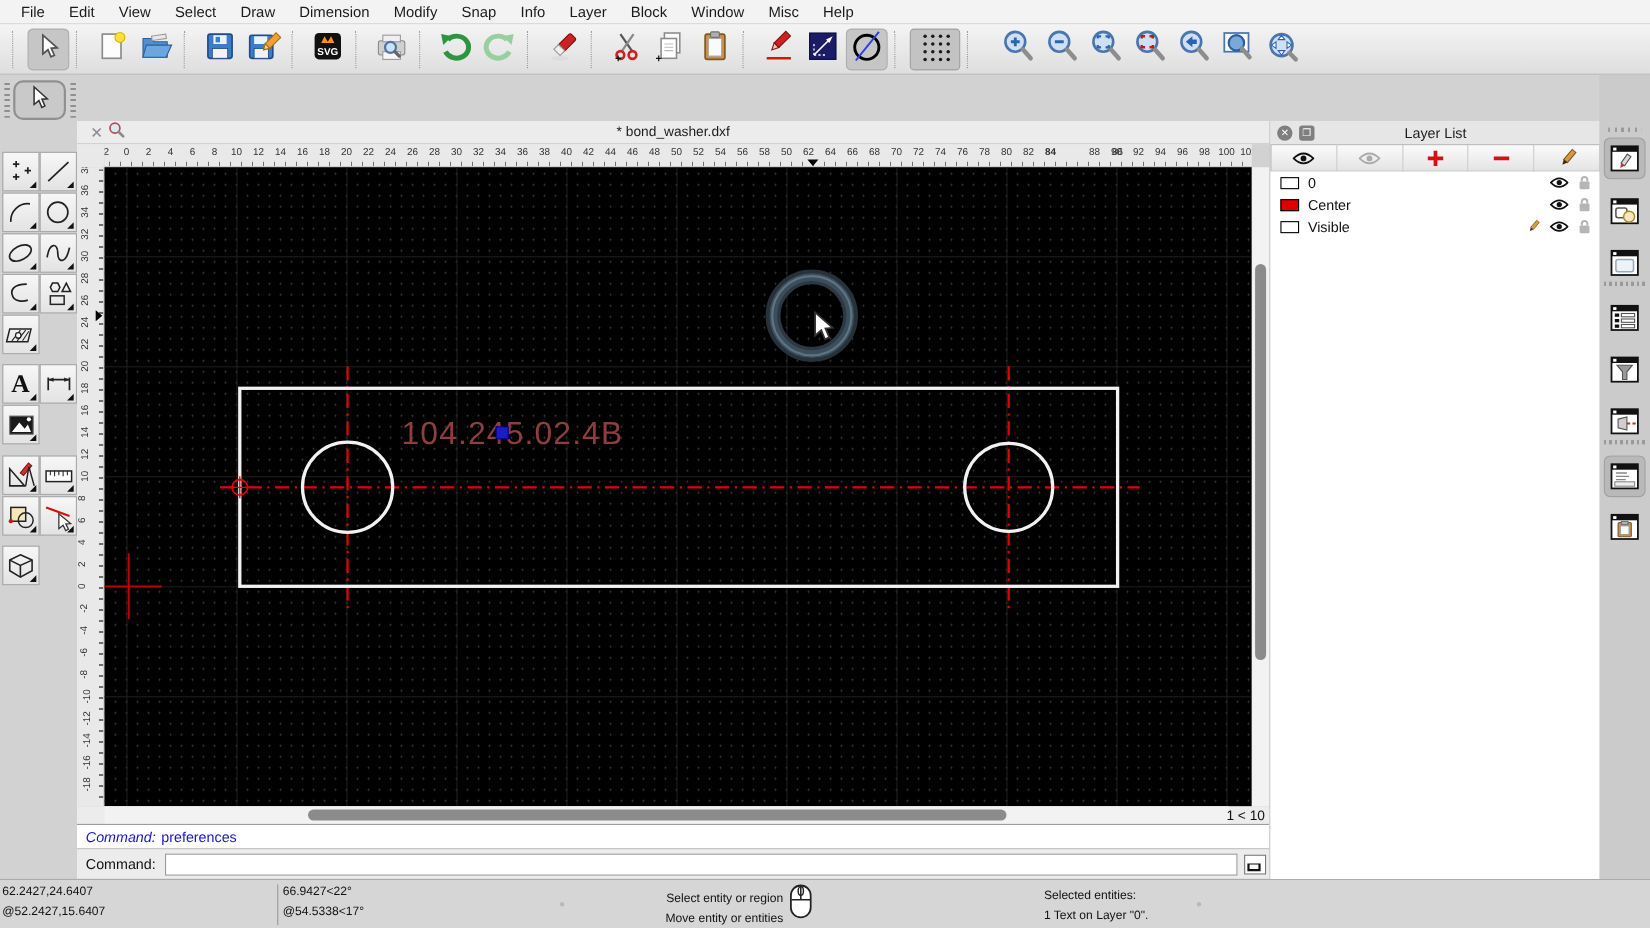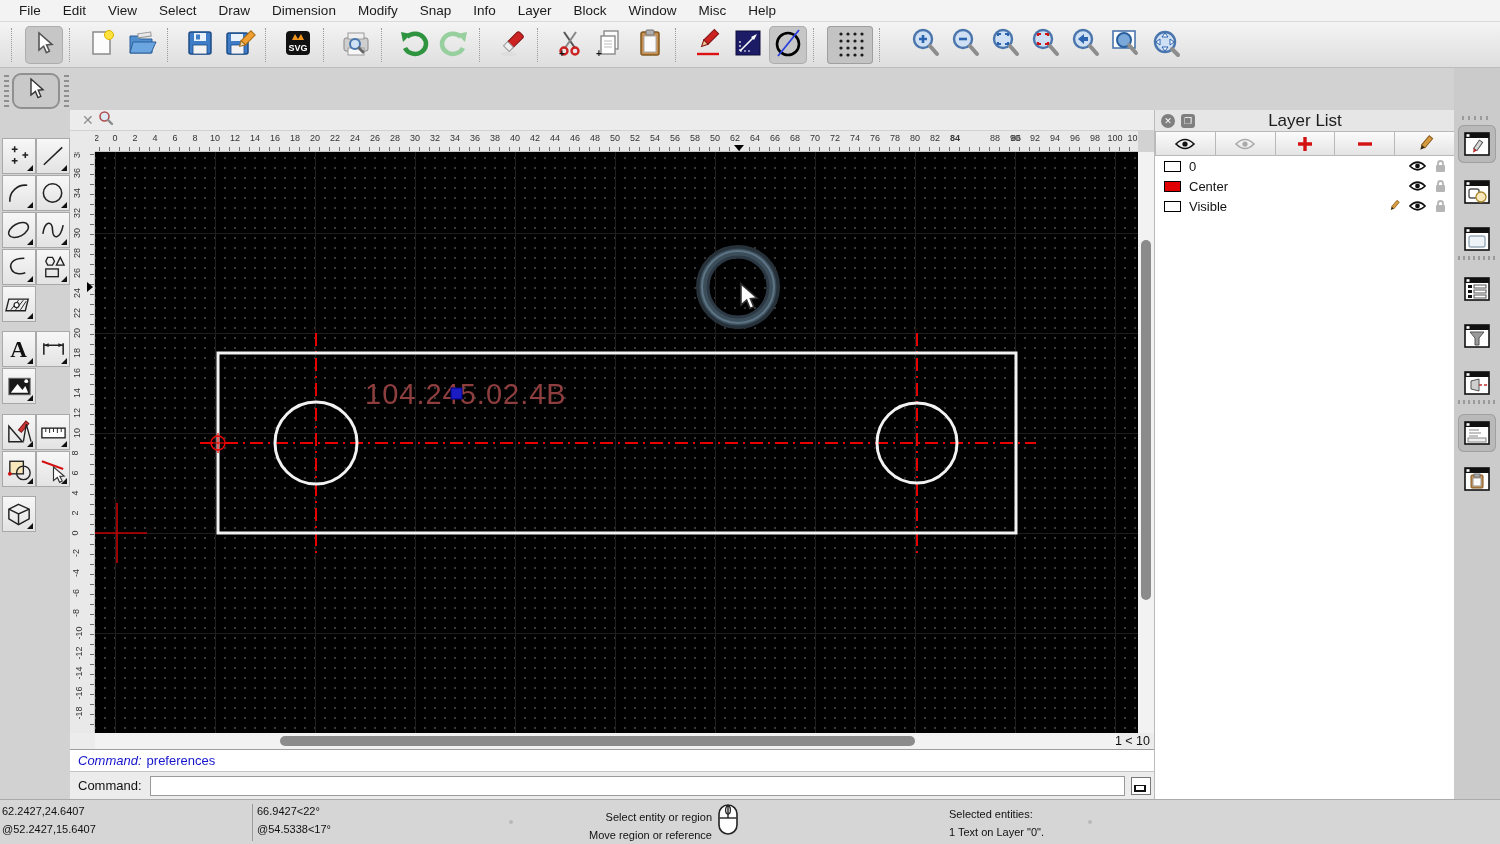--- a/index.html
+++ b/index.html
@@ -95,21 +95,21 @@
     border-top:1px solid #ababab; font-size:11px; color:#111; }
   .st2 { position:absolute; line-height:18px; white-space:pre; }
   #stdiv { position:absolute; left:252px; top:4px; width:1px; height:37px; background:#9a9a9a; }
   .stdot { position:absolute; width:4px; height:4px; border-radius:2px; background:#b9b9b9; top:20px; }
 
   
   #layerpanel { position:absolute; left:1154px; top:110px; width:300px; height:689px; background:#fff;
     border-left:1px solid #bbb; }
   #lp-title { position:absolute; left:0; top:0; width:300px; height:21px; background:#e6e6e6;
     display:flex; align-items:center; }
-  #lp-title .cap { position:absolute; left:0; right:0; text-align:center; font-size:17px; color:#1c1c1c; }
+  #lp-title .cap { position:absolute; left:0; right:0; text-align:center; font-size:13px; color:#1c1c1c; }
   .lp-circ { width:14px; height:14px; border-radius:7px; background:#7f7f7f; color:#fff;
     font-size:9px; display:flex; align-items:center; justify-content:center; margin-left:6px; z-index:2; }
   #lp-tools { position:absolute; left:0; top:21px; width:300px; height:25px; display:flex; }
   .lp-btn { flex:1; background:linear-gradient(#fbfbfb,#e4e4e4); border:1px solid #b9b9b9;
     border-left:none; display:flex; align-items:center; justify-content:center; }
   .lp-btn:first-child { border-left:1px solid #b9b9b9; }
   #lp-list { position:absolute; left:0; top:46px; width:300px; bottom:0; background:#fff; }
   .lrow { position:relative; height:20px; display:flex; align-items:center; }
   .lswatch { width:17px; height:11px; border:1px solid #000; margin:0 8px 0 9px; }
   .lname { font-size:13px; color:#111; }
@@ -469,20 +469,21 @@
         </div>
       </div>
   </div>
 
   <div id="tabbar">
     <span id="tab-close">✕</span>
     <span><svg width="16" height="16" viewBox="0 0 16 16">
           <circle cx="6.5" cy="6.5" r="4.5" fill="#dce8f4" stroke="#b05050" stroke-width="1.6"></circle>
           <line x1="10" y1="10" x2="14" y2="14" stroke="#8a8a8a" stroke-width="2.4" stroke-linecap="round"></line>
         </svg></span>
+    <span id="tab-title">* bond_washer.dxf</span>
   </div>
 
   <div id="ruler-corner"></div>
   <div id="hruler">
       <span class="hlab" style="left: 0px;">-2</span>
       <span class="hlab" style="left: 20px;">0</span>
       <span class="hlab" style="left: 40px;">2</span>
       <span class="hlab" style="left: 60px;">4</span>
       <span class="hlab" style="left: 80px;">6</span>
       <span class="hlab" style="left: 100px;">8</span>
@@ -611,21 +612,21 @@
     <div id="cmdtoggle">
         <div class="g"></div>
       </div>
   </div>
 
   <div id="statusbar">
     <div class="st2" style="left:2px; top:2px;"><span>62.2427,24.6407</span><br><span>@52.2427,15.6407</span></div>
     <div id="stdiv"></div>
     <div class="st2" style="left:257px; top:2px;"><span>66.9427&lt;22°</span><br><span>@54.5338&lt;17°</span></div>
     <div class="stdot" style="left:509px"></div>
-    <div class="st2" style="left:560px; width:152px; top:8px; text-align:right;"><span>Select entity or region</span><br><span>Move region or reference</span></div>
+    <div class="st2" style="left:560px; width:152px; top:8px; text-align:right;"><span>Select entity or region</span><br><span>Move entity or entities</span></div>
     <div class="abs" style="left:716px; top:3px;">
       <svg width="24" height="34" viewBox="0 0 24 34">
           <rect x="3" y="2" width="18" height="29" rx="9" fill="#fff" stroke="#222" stroke-width="1.6"></rect>
           <line x1="12" y1="2" x2="12" y2="15" stroke="#222" stroke-width="1.4"></line>
           <line x1="3.5" y1="15" x2="20.5" y2="15" stroke="#222" stroke-width="1.4"></line>
           <ellipse cx="12" cy="7" rx="2.4" ry="4" fill="none" stroke="#222" stroke-width="1.3"></ellipse>
         </svg>
     </div>
     <div class="st2" style="left:949px; top:5px;"><span>Selected entities:</span><br><span>1 Text on Layer "0".</span></div>
     <div class="stdot" style="left:1088px"></div>

